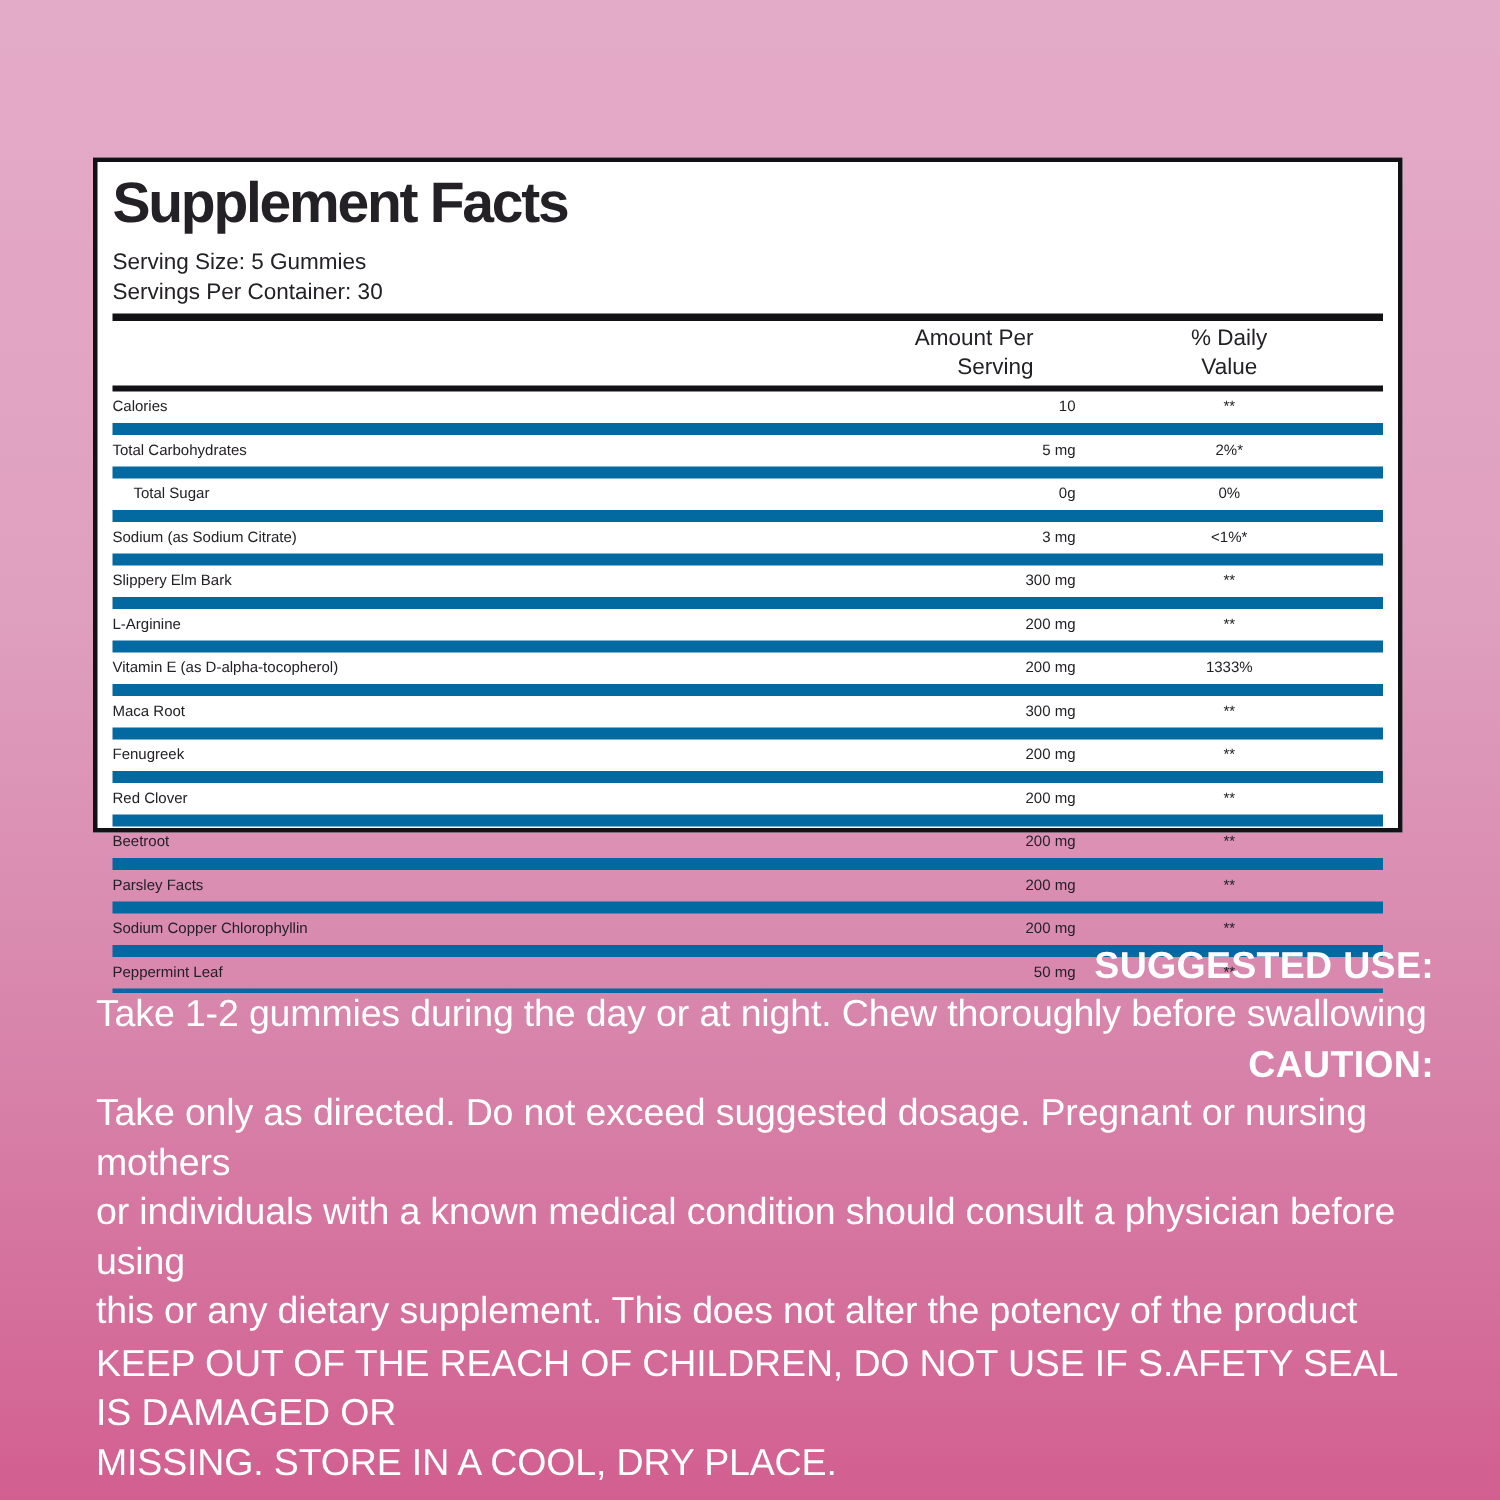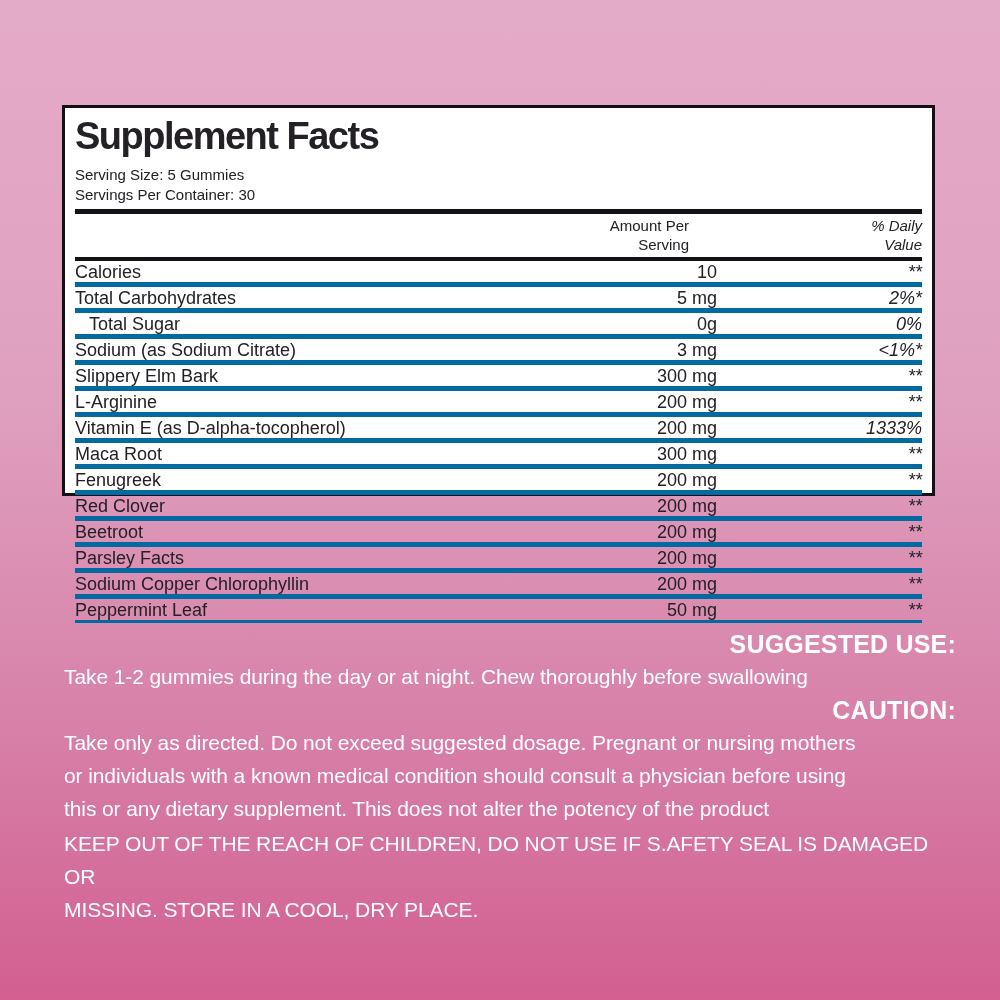--- a/index.html
+++ b/index.html
@@ -6,50 +6,50 @@
   .screen{
     position:relative;
     width:1000px;height:1000px;
     overflow:hidden;
     background:linear-gradient(180deg,#e4abc8 0%,#dfa0bf 40%,#d781a9 72%,#d25f90 100%);
     font-family:"Liberation Sans",sans-serif;
   }
   
   .panel{
     position:absolute;left:62px;top:105px;
-    width:873px;height:391px;
+    width:873px;height:450px;
     box-sizing:border-box;
     background:#ffffff;
     border:3px solid #121116;
     padding:4px 10px 0 10px;
     color:#232026;
   }
   .sf-title{
     font-size:38px;font-weight:bold;letter-spacing:-1.5px;
     line-height:40px;margin:4px 0 9px 0;
   }
   .serving-line{font-size:15px;line-height:19.5px;}
   .bar-thick{height:5px;background:#121116;margin-top:5px;}
   .bar-med{height:4px;background:#121116;}
   .hdr-row{display:flex;align-items:flex-end;padding:2px 0 3px 0;font-size:15px;line-height:19px;gap:28px;}
   .hdr-spacer{flex:1;}
   .col-amt{width:160px;text-align:right;white-space:pre-line;}
-  .col-dv{width:205px;text-align:right;white-space:pre-line;font-style:italic;}
-  .frow{display:flex;font-size:18px;line-height:20px;padding-top:1px;border-bottom:5px solid #0369a1;}
+  .col-dv{width:205px;text-align:center;white-space:pre-line;}
+  .frow{display:flex;font-size:10px;line-height:20px;padding-top:1px;border-bottom:8px solid #0369a1;}
   .frow:last-of-type{border-bottom-width:3px;}
   .cname{flex:1;}
   .cname.indent{padding-left:14px;}
   .footnote{font-size:14.5px;line-height:18px;padding-top:5px;}
   
   .usage{
     position:absolute;left:64px;top:629px;width:892px;
     color:#ffffff;
   }
   .usage-h{font-size:25px;line-height:31px;font-weight:bold;margin:0;letter-spacing:0.2px;text-align:right;}
-  .usage-p{font-size:21px;line-height:33px;margin:0 0 2px 0;white-space:pre-line;letter-spacing:-0.1px;}
+  .usage-p{font-size:25px;line-height:33px;margin:0 0 2px 0;white-space:pre-line;letter-spacing:-0.1px;}
 </style>
 </head>
 <body>
 
 <div class="screen">
 
   <div class="panel">
     <div class="sf-title">Supplement Facts</div>
     <div class="serving-line">Serving Size: 5 Gummies</div>
     <div class="serving-line">Servings Per Container: 30</div>

